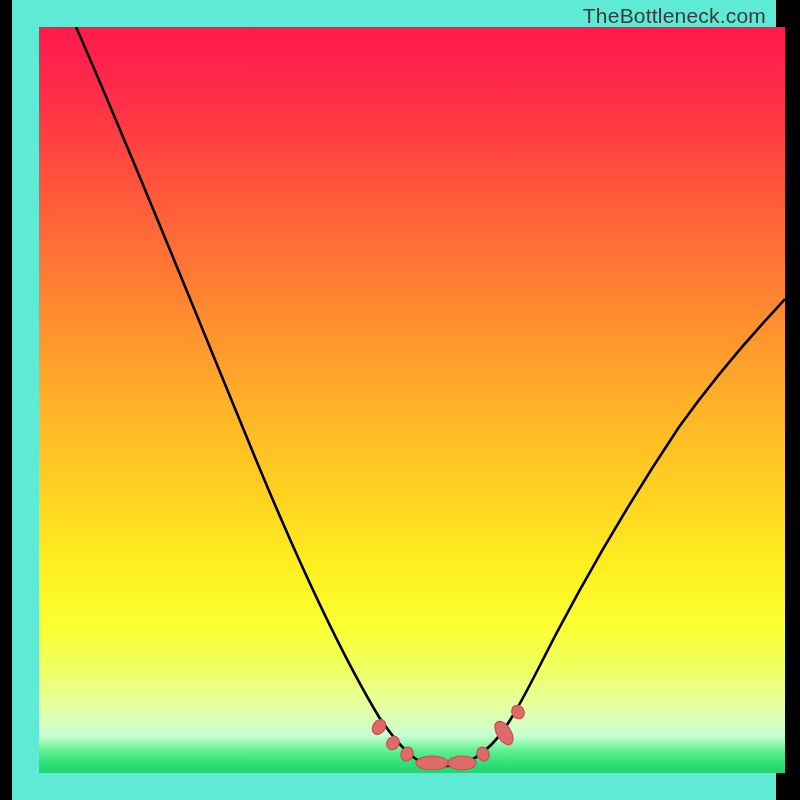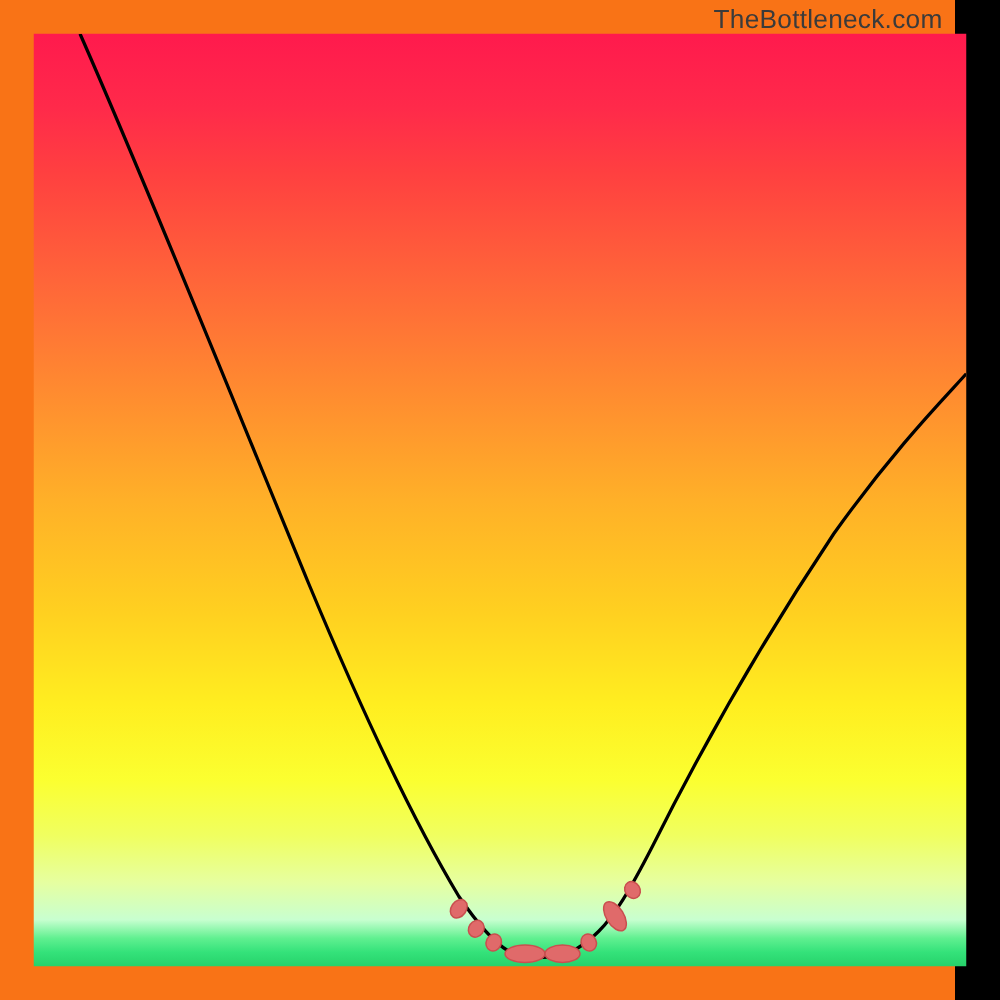--- a/index.html
+++ b/index.html
@@ -8,21 +8,22 @@
     width: 800px;
     height: 800px;
     overflow: hidden;
     background: #000;
     font-family: Arial, Helvetica, sans-serif;
   }
   .frame {
     position: relative;
     width: 764px;
     height: 800px;
-    background: #f97316;
+    background: #5eead4;
+    margin-left: 12px;
   }
   .plot {
     position: absolute;
     left: 27px;
     top: 27px;
     width: 746px;
     height: 746px;
     background: linear-gradient(to bottom,
       #ff1a4d 0%,
       #ff2a4a 8%,

